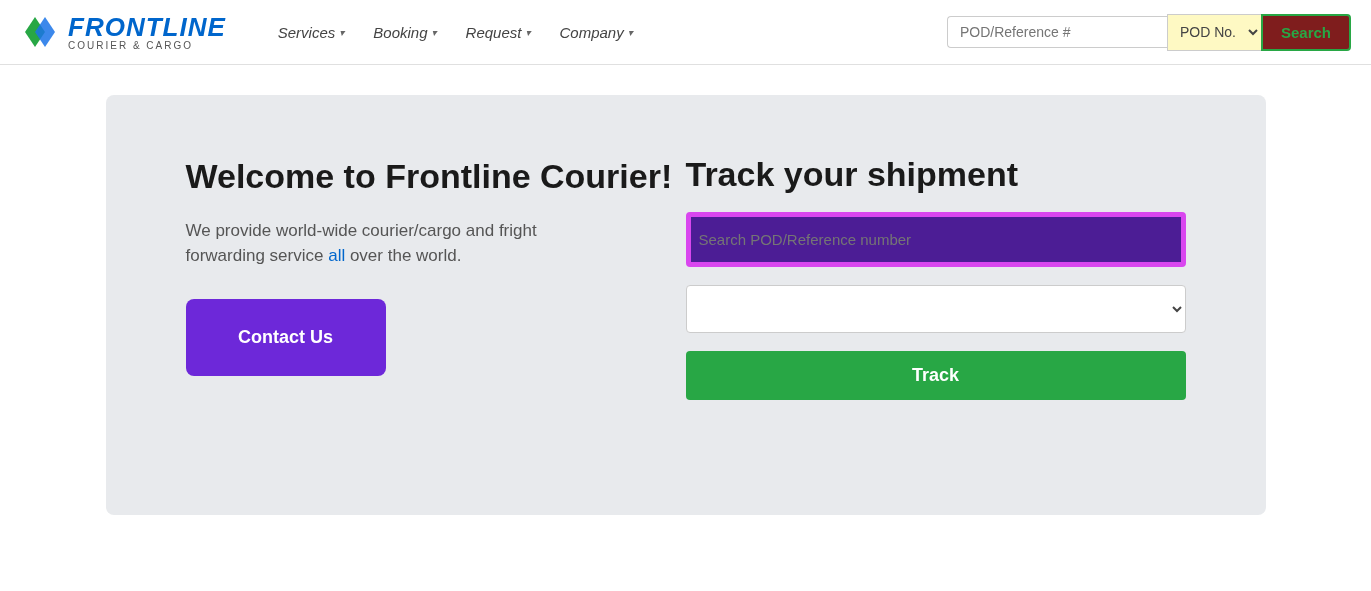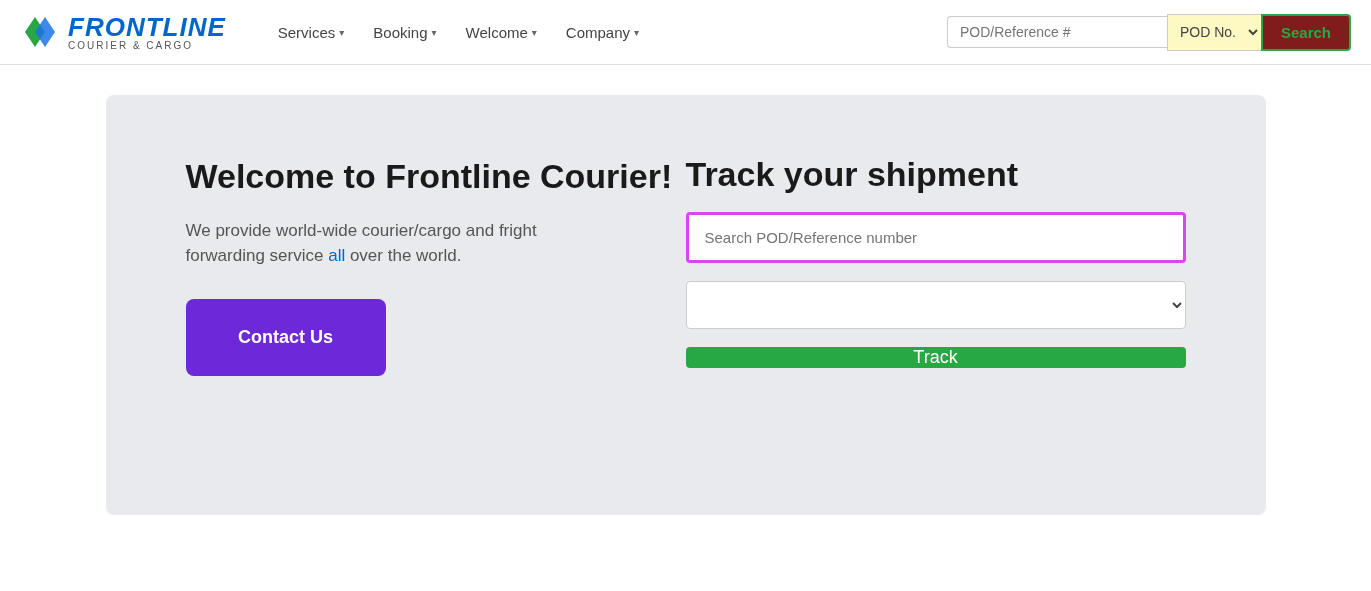--- a/index.html
+++ b/index.html
@@ -53,20 +53,21 @@
     .nav-item {
       display: flex;
       align-items: center;
       gap: 4px;
       padding: 8px 12px;
       color: #444;
       font-size: 15px;
       cursor: pointer;
       border-radius: 4px;
       user-select: none;
+      font-style: italic;
     }
     .nav-chevron {
       font-size: 10px;
       color: #666;
     }
     .nav-search-area {
       display: flex;
       align-items: center;
       gap: 0;
       margin-left: 47px;
@@ -153,23 +154,23 @@
       display: flex;
       flex-direction: column;
       gap: 18px;
     }
     .track-title {
       font-size: 34px;
       font-weight: 700;
       color: #1a1a1a;
     }
     .track-input {
-      border: 3px solid #d946ef;
-      background: #ffffff;
-      padding: 14px 16px;
+      border: 5px solid #d946ef;
+      background: #4c1d95;
+      padding: 14px 8px;
       font-size: 15px;
       border-radius: 4px;
       outline: none;
       width: 100%;
       color: #888;
     }
     .track-select {
       border: 1px solid #ccc;
       background: #fff;
       padding: 12px 16px;
@@ -178,22 +179,23 @@
       outline: none;
       width: 100%;
       color: #444;
       appearance: auto;
       height: 48px;
     }
     .track-btn {
       background: #28a745;
       color: #fff;
       border: none;
+      padding: 14px;
       font-size: 18px;
-      font-weight: 400;
+      font-weight: 700;
       border-radius: 4px;
       cursor: pointer;
       width: 100%;
     }
   </style>
 </head>
 <body>
 
 <nav>
   <div class="navbar">
@@ -212,21 +214,21 @@
     <div class="nav-links">
       <div class="nav-item">
         <span>Services</span>
         <span class="nav-chevron">▾</span>
       </div>
       <div class="nav-item">
         <span>Booking</span>
         <span class="nav-chevron">▾</span>
       </div>
       <div class="nav-item">
-        <span>Welcome</span>
+        <span>Request</span>
         <span class="nav-chevron">▾</span>
       </div>
       <div class="nav-item">
         <span>Company</span>
         <span class="nav-chevron">▾</span>
       </div>
     </div>
 
     <div class="nav-search-area">
       <input class="nav-search-input" type="text" placeholder="POD/Reference #" style="">

